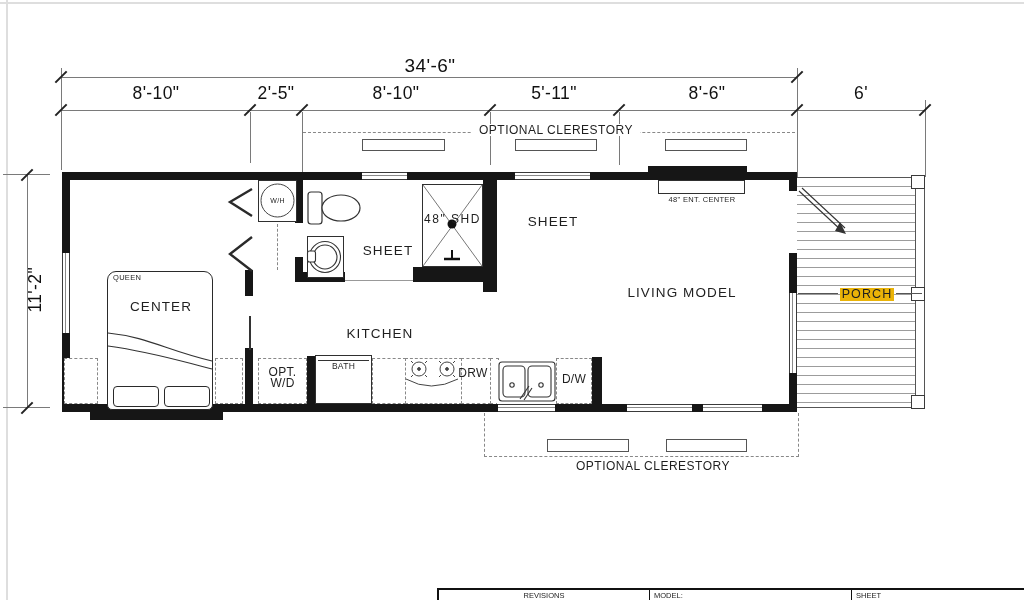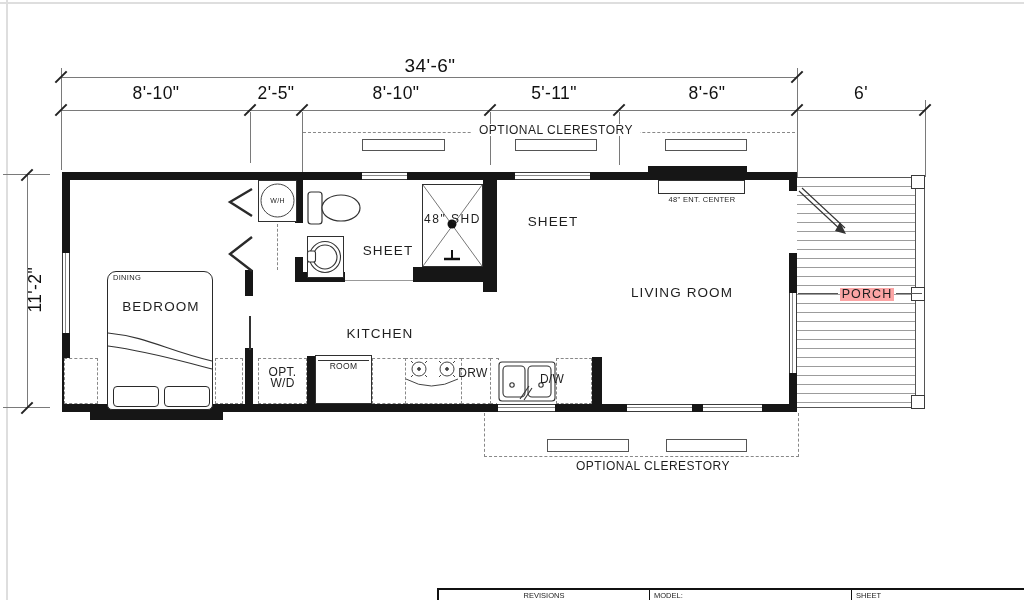--- a/index.html
+++ b/index.html
@@ -198,38 +198,38 @@
 
   <div class="lbl dim" style="left:367px;top:56px;width:126px;font-size:19px">34'-6"</div>
   <div class="lbl dim" style="left:116px;top:85px;width:80px">8'-10"</div>
   <div class="lbl dim" style="left:236px;top:85px;width:80px">2'-5"</div>
   <div class="lbl dim" style="left:356px;top:85px;width:80px">8'-10"</div>
   <div class="lbl dim" style="left:514px;top:85px;width:80px">5'-11"</div>
   <div class="lbl dim" style="left:667px;top:85px;width:80px">8'-6"</div>
   <div class="lbl dim" style="left:821px;top:85px;width:80px">6'</div>
   <div class="lbl dim" style="left:1px;top:281px;width:70px;transform:rotate(-90deg)">11'-2"</div>
 
-  <div class="lbl room" style="left:118px;top:300px;width:86px">BEDROOM</div>
+  <div class="lbl room" style="left:118px;top:300px;width:86px">CENTER</div>
   <div class="lbl room" style="left:362px;top:244px;width:52px">SHEET</div>
   <div class="lbl room" style="left:341px;top:327px;width:78px">KITCHEN</div>
   <div class="lbl room" style="left:519px;top:215px;width:68px">SHEET</div>
-  <div class="lbl room" style="left:622px;top:286px;width:120px">LIVING ROOM</div>
+  <div class="lbl room" style="left:622px;top:286px;width:120px">LIVING MODEL</div>
   <div class="ln" style="left:798px;top:293px;width:40px;height:1px;background:#555"></div>
   <div class="ln" style="left:896px;top:293px;width:26px;height:1px;background:#555"></div>
-  <div class="lbl room" style="left:840px;top:288px;width:54px;font-size:12.5px;background:#fca5a5">PORCH</div>
-
-  <div class="lbl sm" style="left:113px;top:274px;width:40px;text-align:left;font-size:7.5px">DINING</div>
+  <div class="lbl room" style="left:840px;top:288px;width:54px;font-size:12.5px;background:#eab308">PORCH</div>
+
+  <div class="lbl sm" style="left:113px;top:274px;width:40px;text-align:left;font-size:7.5px">QUEEN</div>
   <div class="lbl sm" style="left:258px;top:197px;width:39px;font-size:7px">W/H</div>
   <div class="lbl sm" style="left:423px;top:213px;width:59px;letter-spacing:1.5px">48" SHD</div>
   <div class="lbl sm" style="left:656px;top:196px;width:92px;font-size:7.5px">48" ENT. CENTER</div>
   <div class="lbl sm" style="left:258px;top:366px;width:49px">OPT.</div>
   <div class="lbl sm" style="left:258px;top:377px;width:49px">W/D</div>
-  <div class="lbl sm" style="left:315px;top:362px;width:57px;font-size:8.5px">ROOM</div>
+  <div class="lbl sm" style="left:315px;top:362px;width:57px;font-size:8.5px">BATH</div>
   <div class="lbl sm" style="left:458px;top:367px;width:30px">DRW</div>
-  <div class="lbl sm" style="left:534px;top:373px;width:36px">D/W</div>
+  <div class="lbl sm" style="left:556px;top:373px;width:36px">D/W</div>
 
   <div class="lbl sm" style="left:472px;top:124px;width:168px;background:#fff;letter-spacing:.5px">OPTIONAL CLERESTORY</div>
   <div class="lbl sm" style="left:575px;top:460px;width:156px;letter-spacing:.5px">OPTIONAL CLERESTORY</div>
 
   <div class="tb">
     <div class="cell c1">REVISIONS</div>
     <div class="cell c2">MODEL:</div>
     <div class="cell c3">SHEET</div>
   </div>
 

